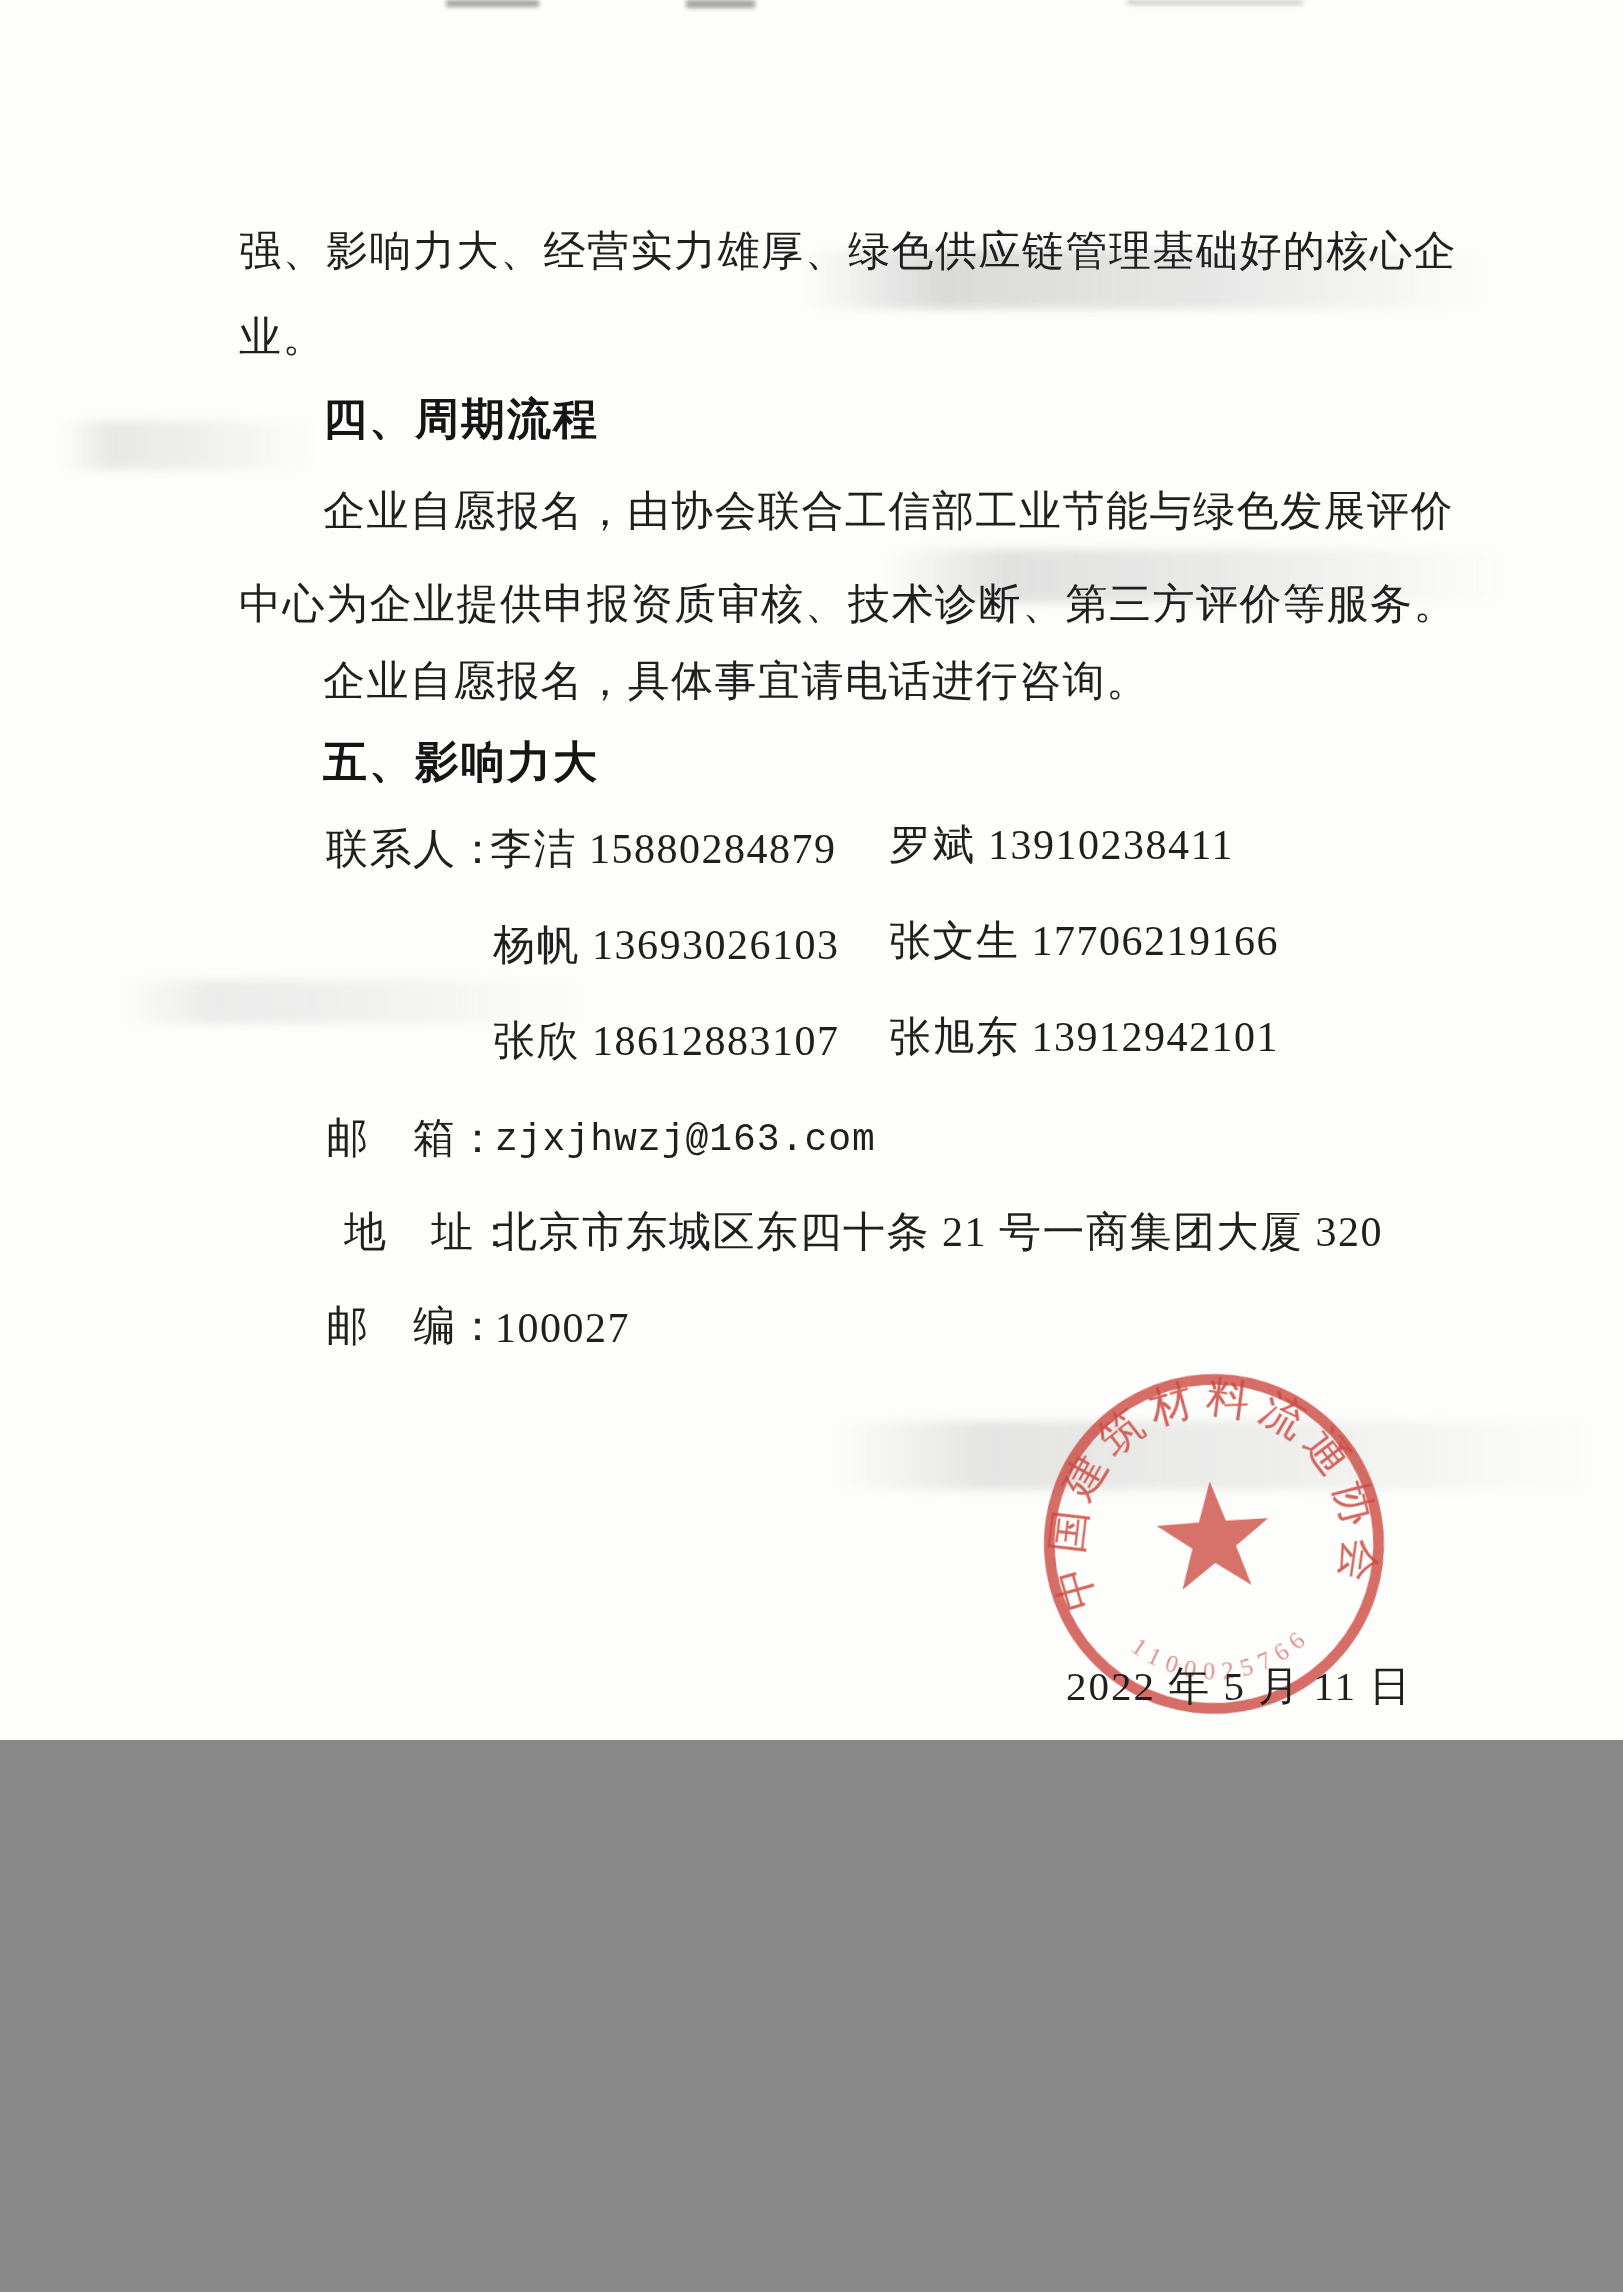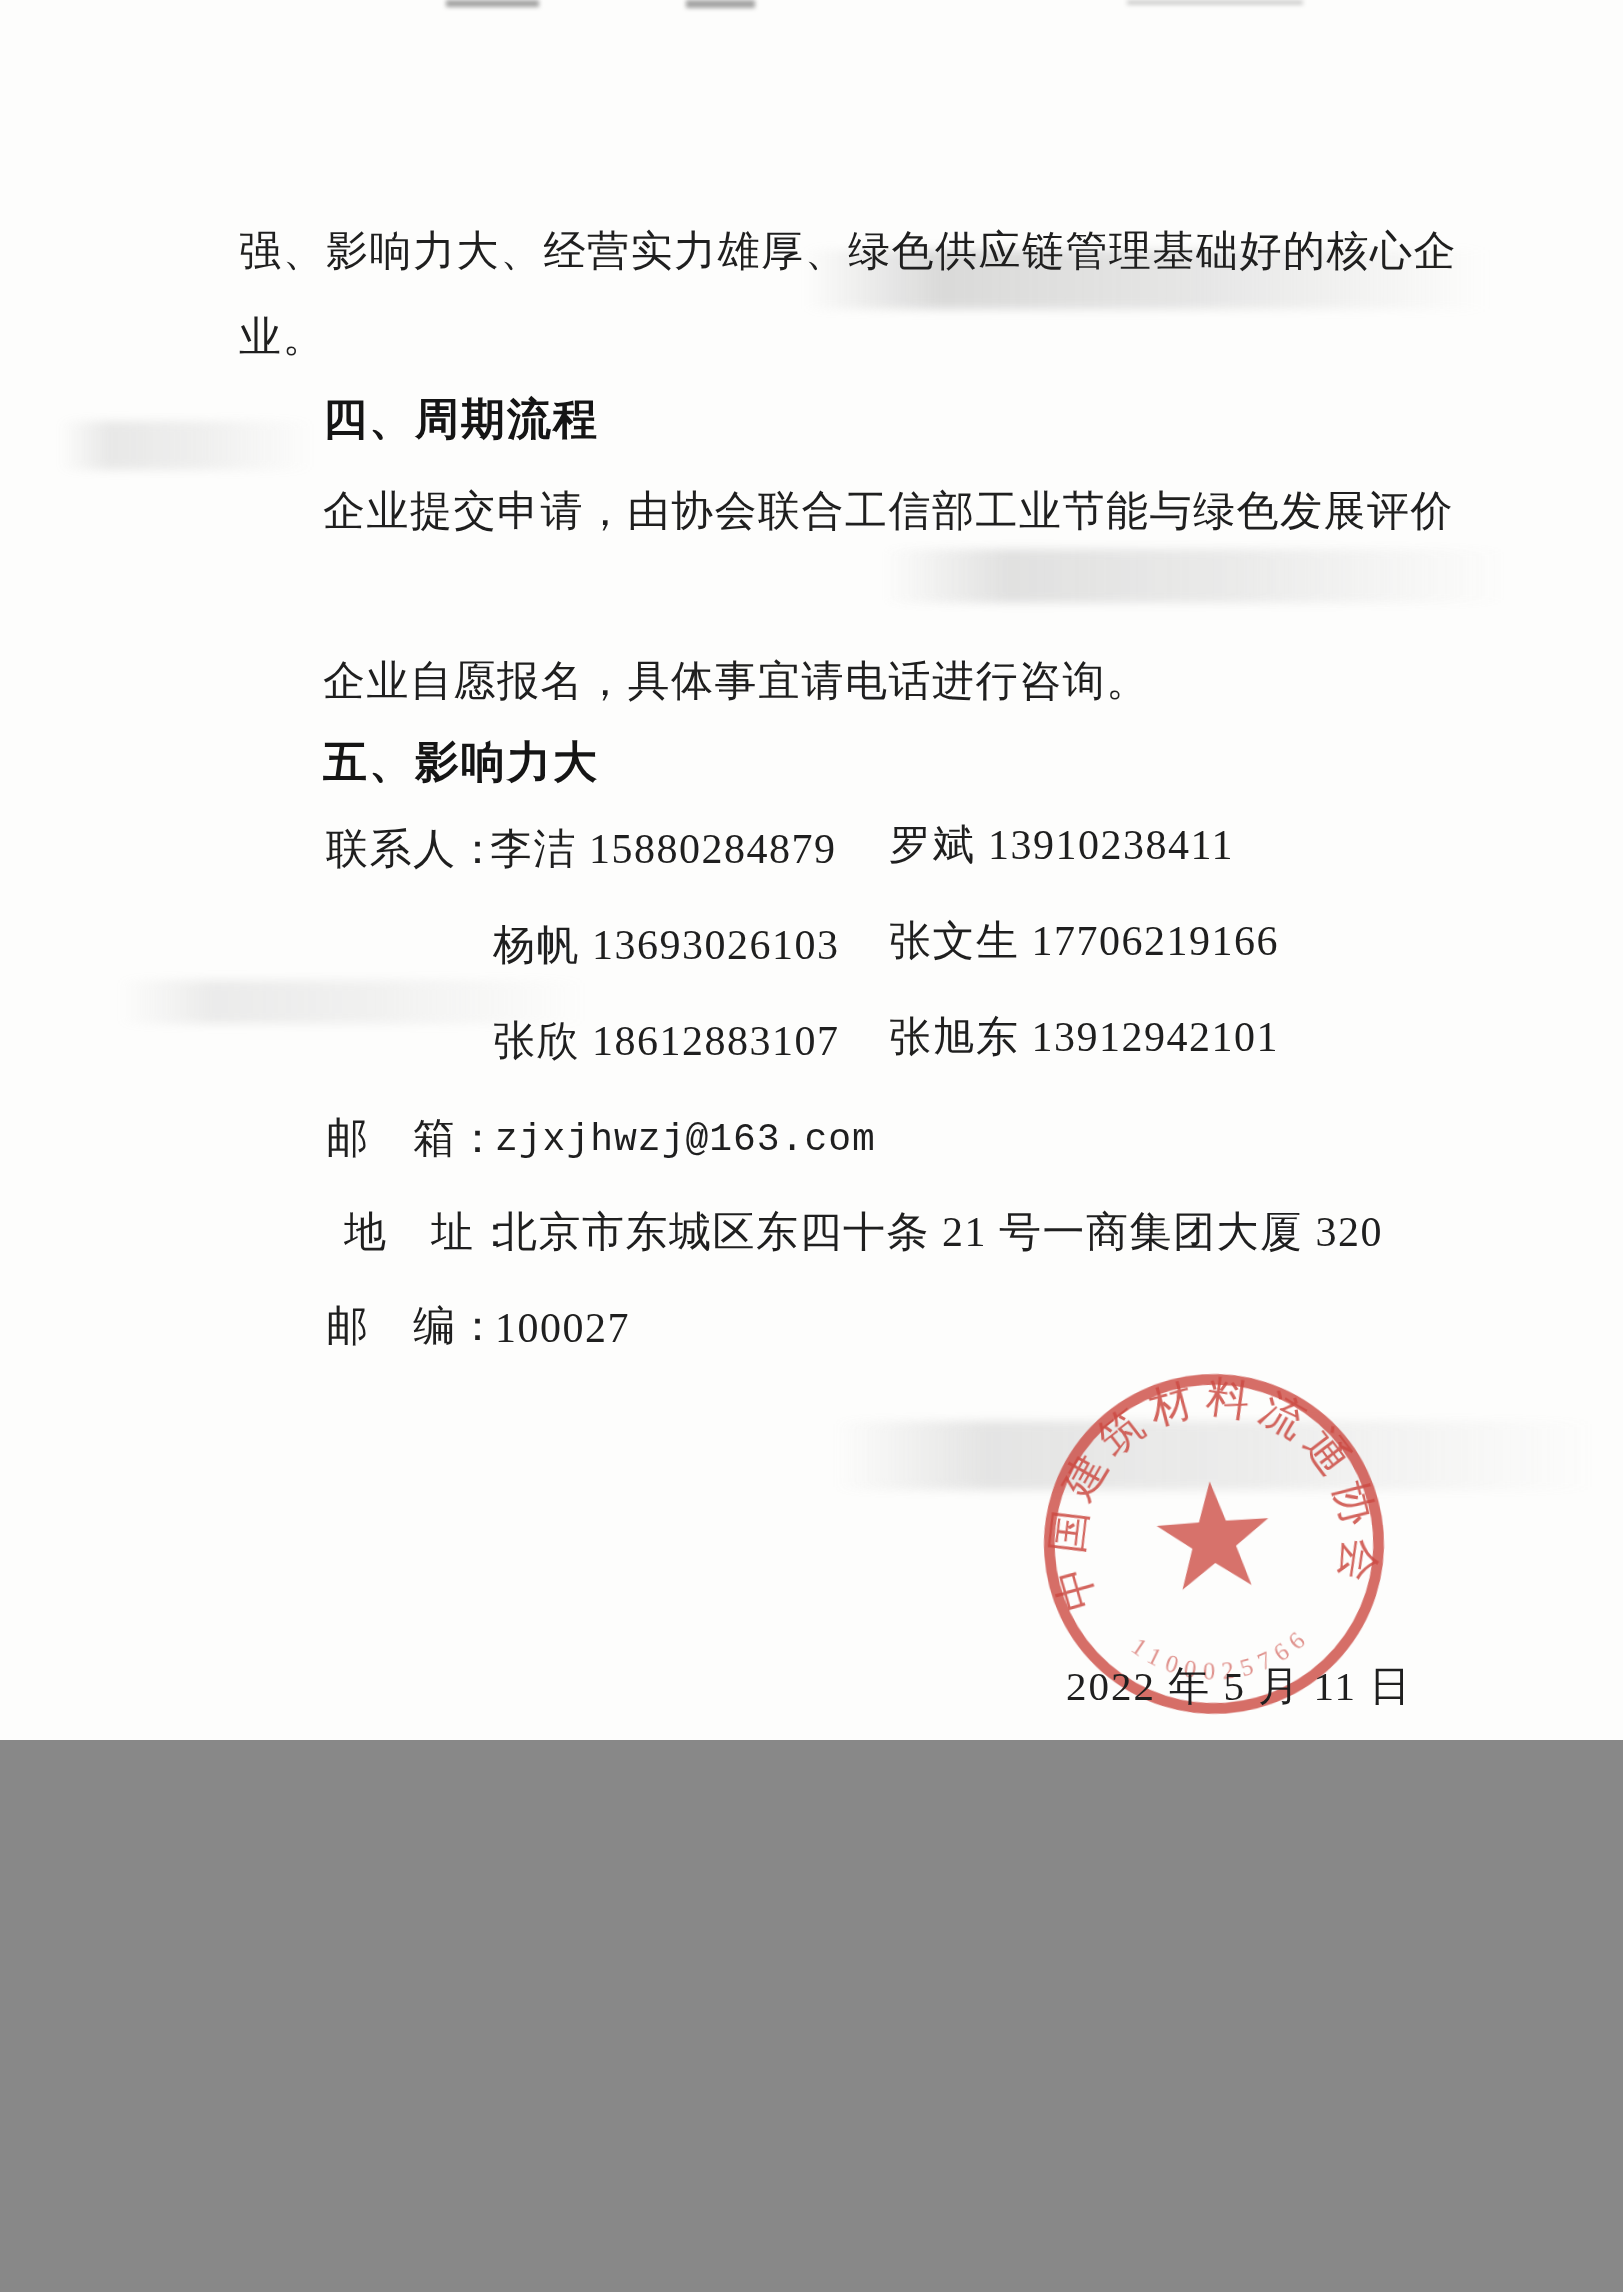--- a/index.html
+++ b/index.html
@@ -69,21 +69,22 @@
   <div class="smudge" style="left:882px;top:549px;width:627px;height:54px;opacity:.8;"></div>
   <div class="smudge" style="left:118px;top:980px;width:470px;height:44px;opacity:.5;"></div>
   <div class="smudge" style="left:833px;top:1421px;width:765px;height:69px;opacity:.7;"></div>
   <div class="smudge" style="left:294px;top:2254px;width:882px;height:29px;opacity:.5;"></div>
 
   <div class="txt" style="left:239px;top:228px;">强、影响力大、经营实力雄厚、绿色供应链管理基础好的核心企</div>
   <div class="txt" style="left:239px;top:314px;">业。</div>
 
   <div class="txt heading" style="left:323px;top:395px;">四、周期流程</div>
 
-  <div class="txt" style="left:323px;top:488px;">企业提交申请，由协会联合工信部工业节能与绿色发展评价</div>
+  <div class="txt" style="left:323px;top:488px;">企业自愿报名，由协会联合工信部工业节能与绿色发展评价</div>
+  <div class="txt" style="left:239px;top:581px;">中心为企业提供申报资质审核、技术诊断、第三方评价等服务。</div>
   <div class="txt" style="left:323px;top:658px;">企业自愿报名，具体事宜请电话进行咨询。</div>
 
   <div class="txt heading" style="left:323px;top:738px;">五、影响力大</div>
 
   <div class="txt" style="left:326px;top:826px;">联系人：</div>
   <div class="txt" style="left:490px;top:826px;">李洁 15880284879</div>
   <div class="txt" style="left:889px;top:822px;">罗斌 13910238411</div>
   <div class="txt" style="left:493px;top:922px;">杨帆 13693026103</div>
   <div class="txt" style="left:889px;top:918px;">张文生 17706219166</div>
   <div class="txt" style="left:493px;top:1018px;">张欣 18612883107</div>

